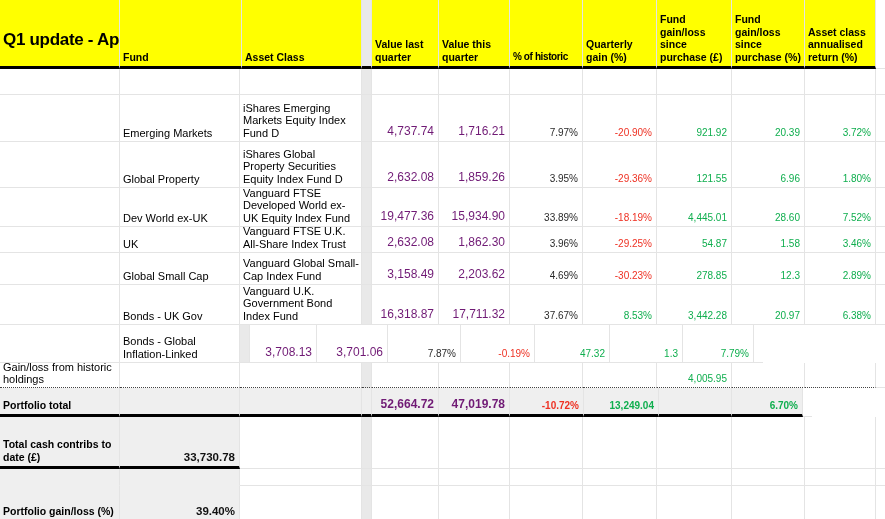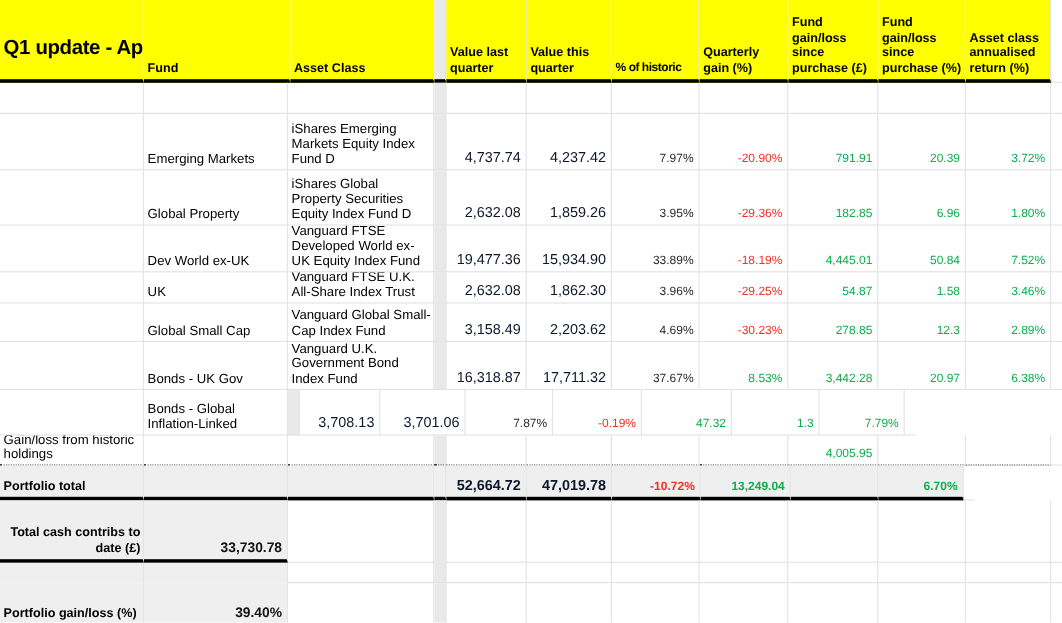--- a/index.html
+++ b/index.html
@@ -8,30 +8,30 @@
   .r{display:flex;width:885px;}
   .c{box-sizing:border-box;flex:0 0 auto;display:flex;align-items:flex-end;overflow:hidden;
      border-right:1px solid var(--grid);border-bottom:1px solid var(--grid);}
   
   .w0{width:120px}.w1{width:120px}.w2{width:122px}.ws{width:10px}
   .w3{width:67px}.w4{width:71px}.w5{width:73px}.w6{width:74px}
   .w7{width:75px}.w8{width:73px}.w9{width:71px}.wk{width:9px;border-right:none}
   
   .y{background:var(--yellow);}
   .sep{background:var(--sepbg);}
-  .g{background:var(--grayrow);text-align:right;}
+  .g{background:var(--grayrow);}
   .gh{border-bottom-color:var(--grayrow);}   
   
   .hb{border-bottom:3px solid #000;}         
   .db{border-bottom:1px dotted #444;}        
   .b2{border-bottom:3px solid #000;}
   
   .lab{padding:1px 2px 2px 3px;font-size:11px;line-height:12.5px;}
   .num{justify-content:flex-end;text-align:right;padding:1px 4px 3px 2px;}
-  .val{font-size:12px;color:#0f172a;}
+  .val{font-size:12px;color:#701a75;}
   .sm{font-size:10px;color:#2a2a2a;text-align:right;}
   .bold{font-weight:bold;}
   .hdr{font-weight:bold;font-size:10.5px;line-height:12.5px;padding:1px 2px 3px 3px;}
   .hdrA{font-size:17px;white-space:nowrap;letter-spacing:-0.3px;padding-bottom:20px;}
   .tight{white-space:nowrap;letter-spacing:-0.4px;font-size:10px;}
   .grn{color:var(--green);}
   .neg{color:var(--red);}
   .pos{color:var(--green);}
   .blab{font-weight:bold;font-size:10.5px;line-height:13px;}
   .bval{font-weight:bold;font-size:11.5px;color:#111;}
@@ -70,55 +70,55 @@
       <div class="c w9"></div>
       <div class="c wk"></div>
   </div>
 
   <div class="r" style="height:47px">
     <div class="c w0"></div>
     <div class="c w1 lab">Emerging Markets</div>
     <div class="c w2 lab">iShares Emerging Markets Equity Index Fund D</div>
     <div class="c ws sep"></div>
     <div class="c w3 num val">4,737.74</div>
-    <div class="c w4 num val">4,237.42</div>
+    <div class="c w4 num val">1,716.21</div>
     <div class="c w5 num sm">7.97%</div>
     <div class="c w6 num sm neg">-20.90%</div>
-    <div class="c w7 num sm grn">791.91</div>
+    <div class="c w7 num sm grn">921.92</div>
     <div class="c w8 num sm grn">20.39</div>
     <div class="c w9 num sm grn">3.72%</div>
     <div class="c wk"></div>
   </div>
 
   <div class="r" style="height:46px">
     <div class="c w0"></div>
     <div class="c w1 lab">Global Property</div>
     <div class="c w2 lab">iShares Global Property Securities Equity Index Fund D</div>
     <div class="c ws sep"></div>
     <div class="c w3 num val">2,632.08</div>
     <div class="c w4 num val">1,859.26</div>
     <div class="c w5 num sm">3.95%</div>
     <div class="c w6 num sm neg">-29.36%</div>
-    <div class="c w7 num sm grn">182.85</div>
+    <div class="c w7 num sm grn">121.55</div>
     <div class="c w8 num sm grn">6.96</div>
     <div class="c w9 num sm grn">1.80%</div>
     <div class="c wk"></div>
   </div>
 
   <div class="r" style="height:39px">
     <div class="c w0"></div>
     <div class="c w1 lab">Dev World ex-UK</div>
     <div class="c w2 lab">Vanguard FTSE Developed World ex-UK Equity Index Fund</div>
     <div class="c ws sep"></div>
     <div class="c w3 num val">19,477.36</div>
     <div class="c w4 num val">15,934.90</div>
     <div class="c w5 num sm">33.89%</div>
     <div class="c w6 num sm neg">-18.19%</div>
     <div class="c w7 num sm grn">4,445.01</div>
-    <div class="c w8 num sm grn">50.84</div>
+    <div class="c w8 num sm grn">28.60</div>
     <div class="c w9 num sm grn">7.52%</div>
     <div class="c wk"></div>
   </div>
 
   <div class="r" style="height:26px">
     <div class="c w0"></div>
     <div class="c w1 lab">UK</div>
     <div class="c w2 lab">Vanguard FTSE U.K. All-Share Index Trust</div>
     <div class="c ws sep"></div>
     <div class="c w3 num val">2,632.08</div>

